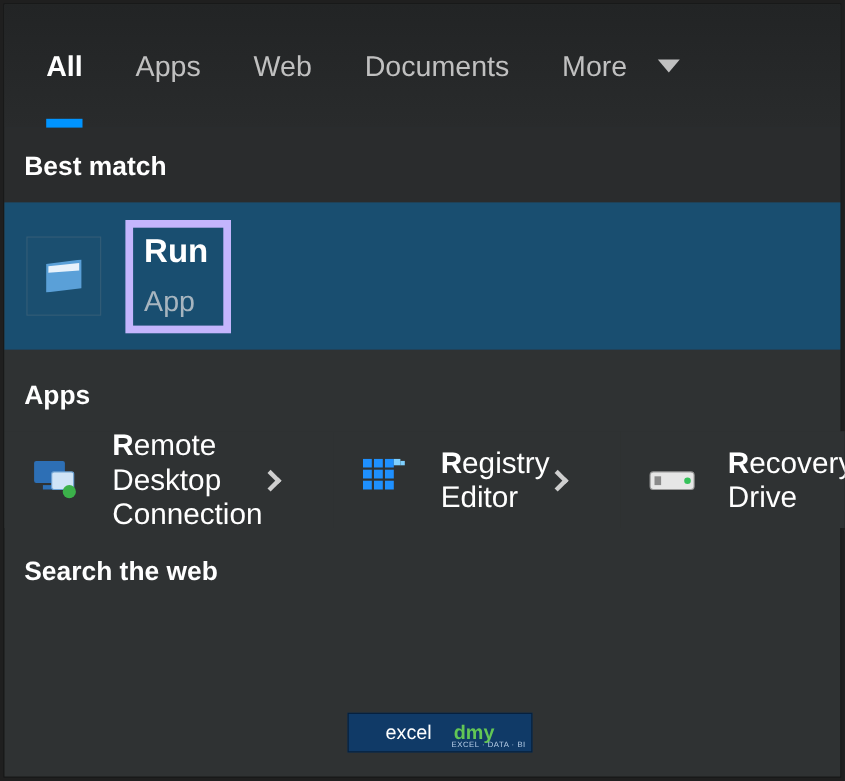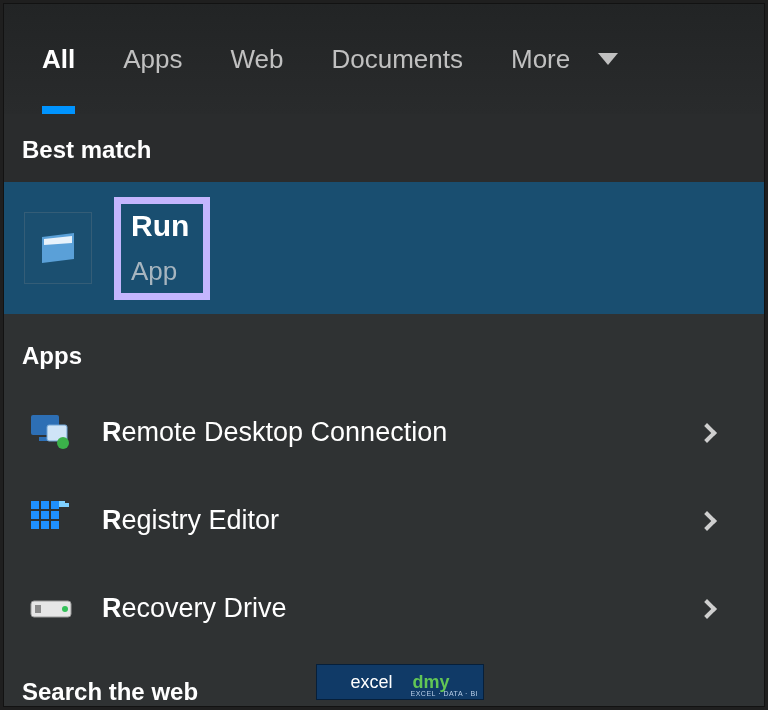--- a/index.html
+++ b/index.html
@@ -73,21 +73,21 @@
     background: #1b4f70;
     margin-right: 22px;
   }
   .highlight-box {
     border: 7px solid #c4b5fd;
     padding: 4px 14px 6px 10px;
   }
   .bm-title { font-size: 30px; font-weight: 600; color: #fff; line-height: 1.2; }
   .bm-sub   { font-size: 26px; color: #a7b5bf; margin-top: 12px; }
   .bm-title .first-letter, .item-title .first-letter { font-weight: 700; }
-  .apps-list { display: flex; flex-direction: column; }
+  .apps-list { display: flex; flex-direction: row; }
   .app-item {
     display: flex;
     align-items: center;
     height: 88px;
     padding: 0 20px;
     background: #2f3233;
     border-top: 1px solid rgba(0,0,0,0);
     cursor: default;
   }
   .app-item .icon-slot { width: 54px; display:flex; align-items:center; justify-content:center; margin-right: 24px; }
@@ -101,21 +101,21 @@
   }
   .search-web-label {
     font-size: 24px;
     font-weight: 600;
     color: #fff;
     padding: 26px 18px 0 18px;
   }
   .watermark {
     position: absolute;
     left: 312px;
-    bottom: 6px;
+    bottom: 22px;
     width: 168px; height: 36px;
     background: #103a67;
     border: 1px solid #061f3a;
     display: flex; align-items: center; justify-content: center;
     color: #fff;
     font-size: 18px;
   }
   .watermark .dmy { color: #62c655; font-weight:600;padding-left:20px; }
   .watermark .sub {
     position: absolute; bottom: 2px; right: 5px;

